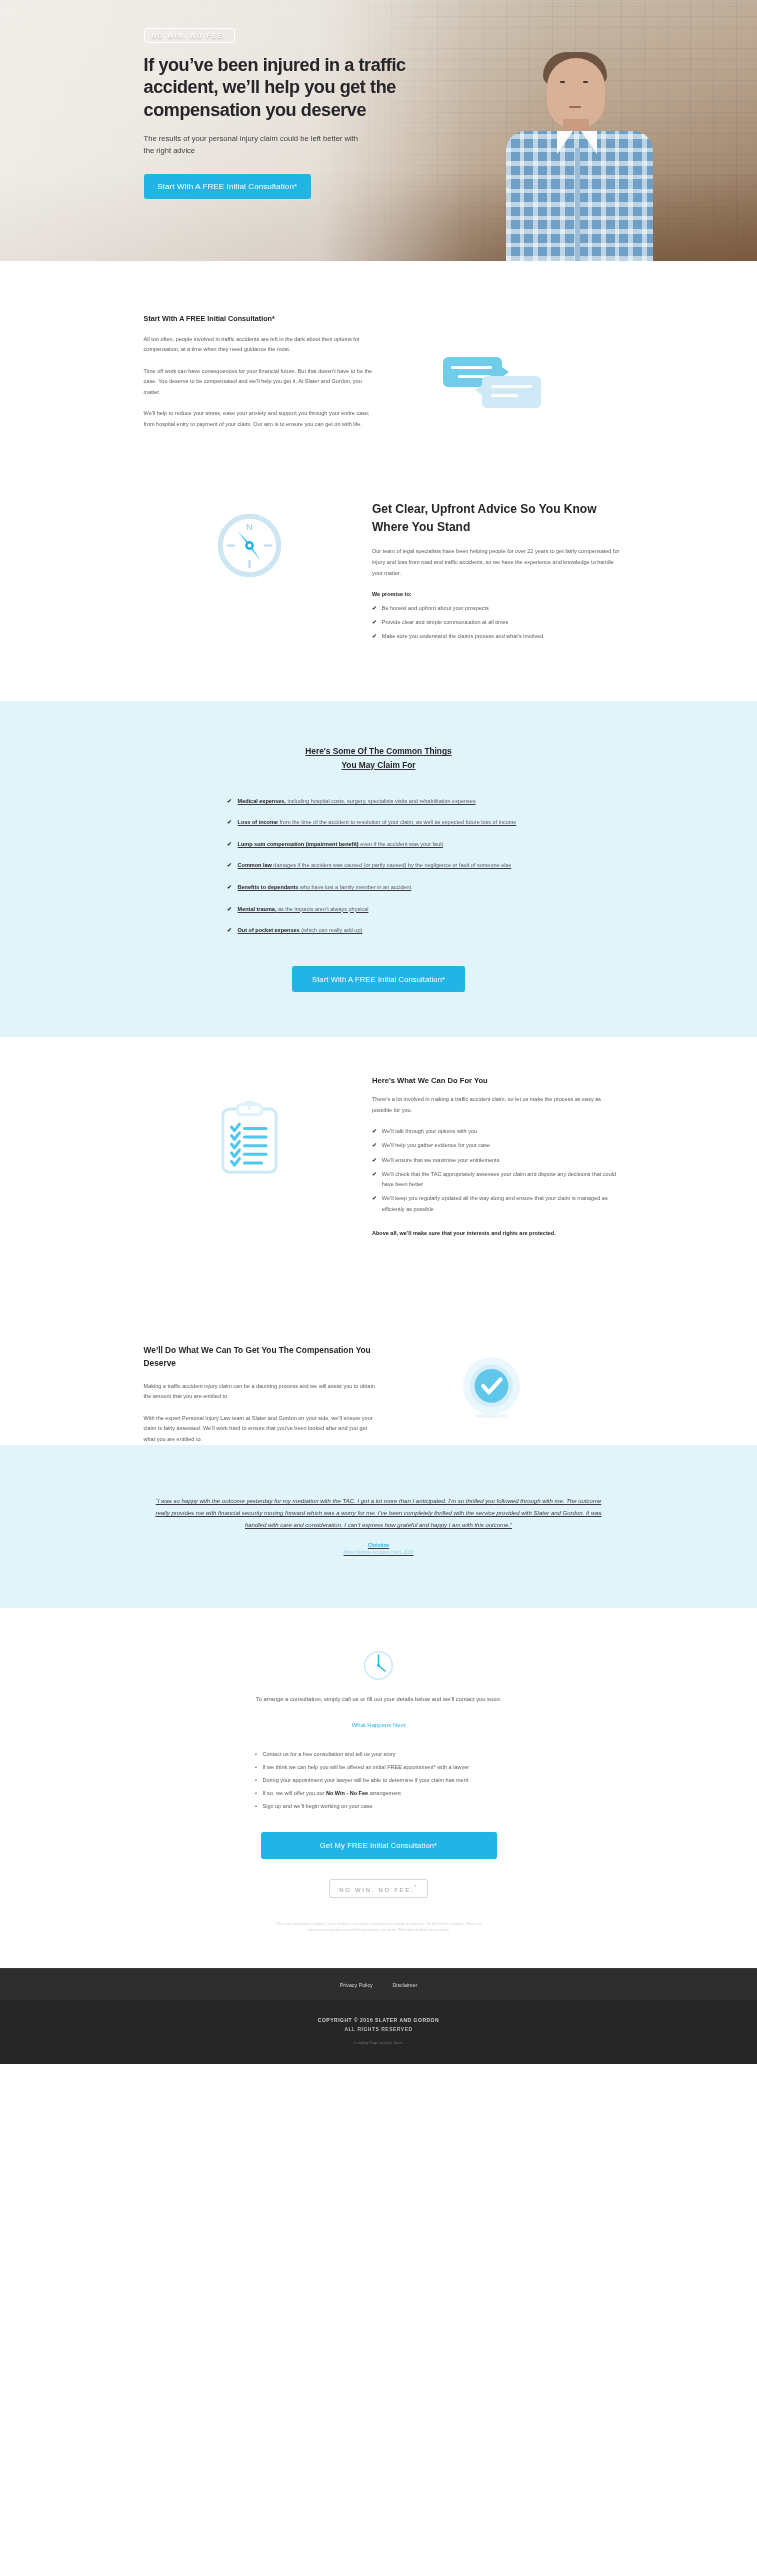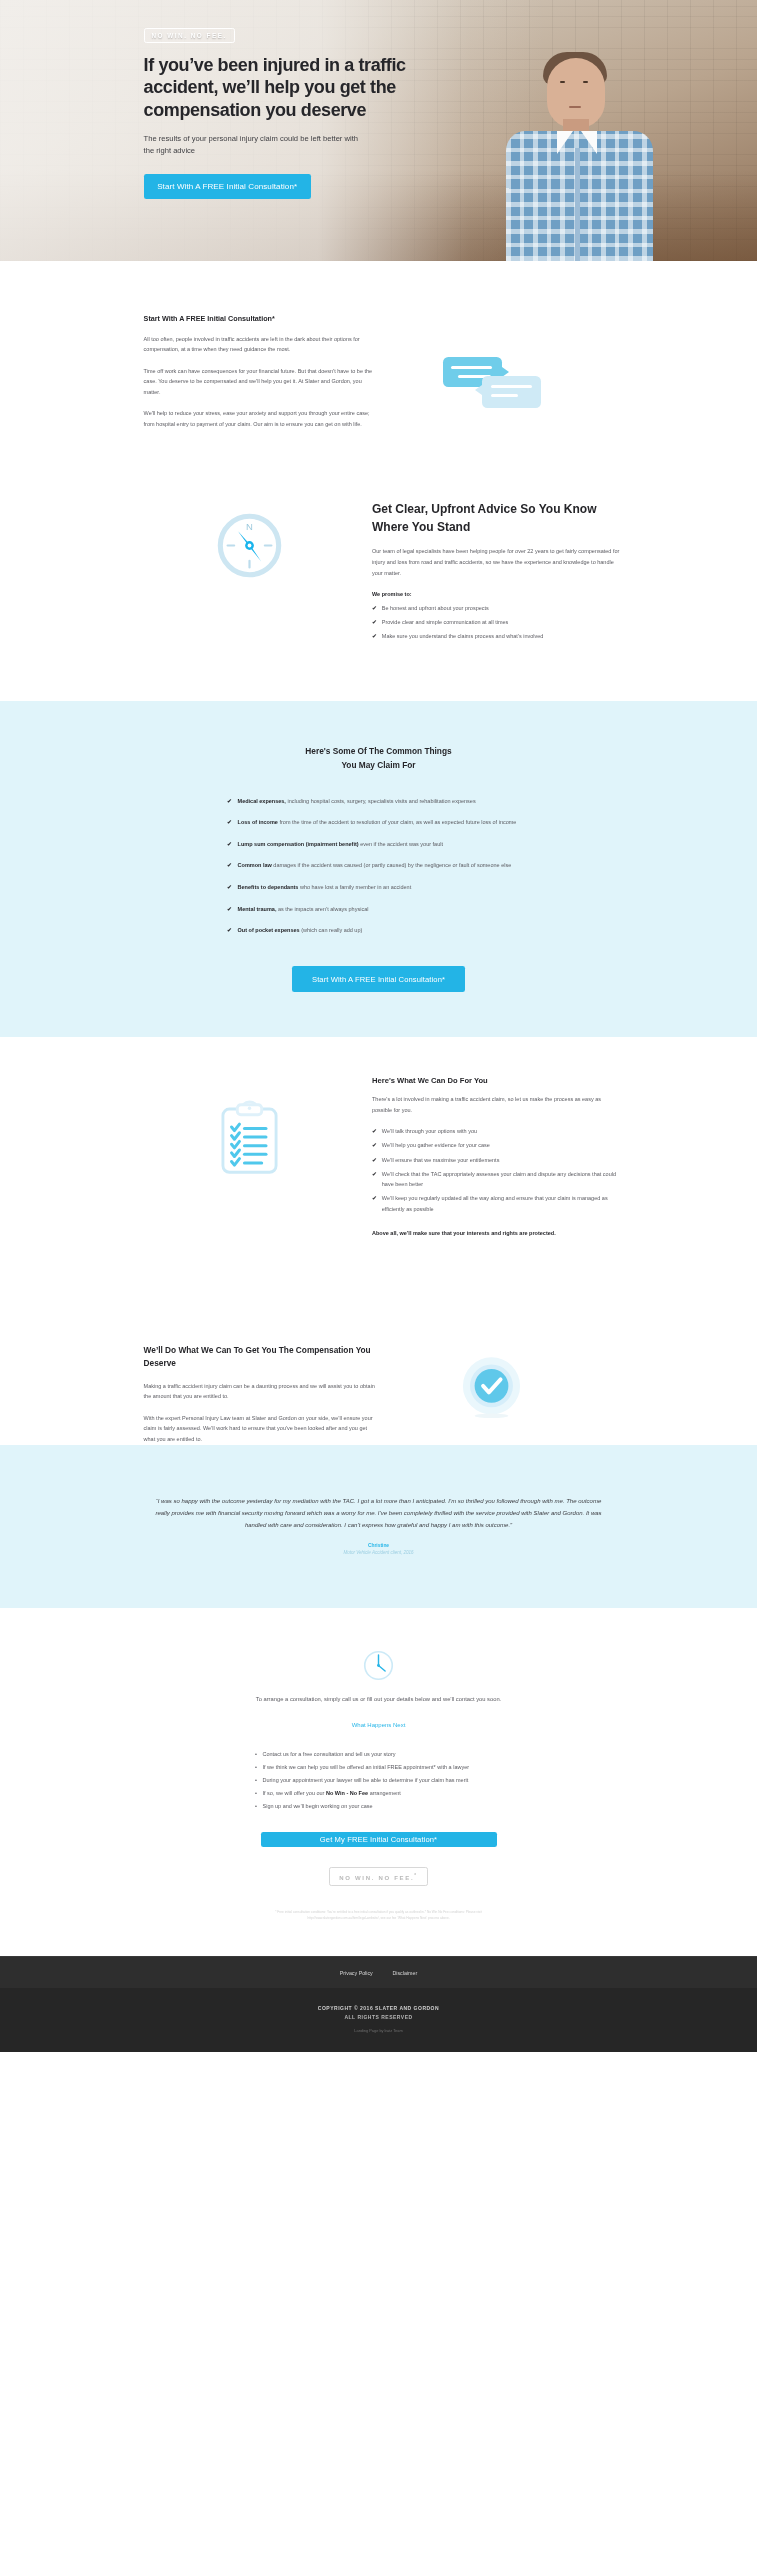--- a/index.html
+++ b/index.html
@@ -129,21 +129,21 @@
     border-style: solid;
   }
   .person-collar-l { left: 65px; border-width: 0 0 23px 16.7px; border-color: transparent transparent transparent #fbfbfb; }
   .person-collar-r { left: 89px; border-width: 0 16.7px 23px 0; border-color: transparent #fbfbfb transparent transparent; }
   .person-placket { position:absolute; left:83px; top:114px; width:4.5px; height:114px; background:#9dbcd6;}
 
   
   .section { width: 757px; }
   .container { width: 485px; margin: 0 auto; }
   .sec-white { background: #ffffff; }
-  .sec-blue  { background: #e0f4fa; }
+  .sec-blue  { background: #e0f4fa; text-decoration: underline; }
   .two-col { display: flex; align-items: flex-start; }
 
   
   .intro { padding: 53px 0 47px; }
   .intro .col-l { width: 242px; padding-left: 7.6px; }
   .intro .col-r { width: 227px; display:flex; align-items:flex-start; justify-content:center; padding-top: 35px;}
   .intro h3 { font-size: 7.2px; font-weight: 700; color:#26262a; }
   .intro p { font-size: 5.5px; line-height: 1.95; color:#5b5b61; margin-top: 10.6px; }
 
   
@@ -203,21 +203,21 @@
   .final h2 { font-size: 10.6px; font-weight: 700; color:#26262a; line-height:1.5; margin-top: 19.7px; letter-spacing:-0.2px;}
   .final p.lead { font-size: 5.8px; line-height:1.85; color:#5b5b61; margin-top: 9px; width: 303px; margin-left:auto; margin-right:auto;}
   .final .wh-next { margin-top: 16.7px; font-size: 6px; color:#29b6e8; font-weight:500; text-decoration:none; display:inline-block;}
   .next-list { margin: 19.7px auto 0; width: 250px; text-align: left; }
   .next-list li {
     list-style: none; font-size: 5.5px; line-height: 2.1; color:#5b5b61;
     padding-left: 9px; position:relative; margin-bottom: 1.5px;
   }
   .next-list li:before { content:"•"; position:absolute; left:1.5px; top:0; color:#5b5b61; }
   .next-list li b { color:#26262a; font-weight:700;}
-  .final .btn-primary { margin-top: 18px; padding: 3px 0; width: 236px; font-size: 7.6px; }
+  .final .btn-primary { margin-top: 18px; padding: 9px 0; width: 236px; font-size: 7.6px; }
   .nowin-stamp {
     margin: 19.7px auto 0; display:inline-block; border:1.1px solid #d8d8d8;
     color:#b9b9b9; font-size:6px; font-weight:700; letter-spacing:1.7px;
     padding:4.5px 9px; border-radius:2.3px;
   }
   .nowin-stamp sup { font-size:4.5px; }
   .fineprint {
     margin: 23px auto 0; width: 227px; font-size: 3.2px; line-height: 1.9;
     color: #d2d2d2; text-align: center;
   }

